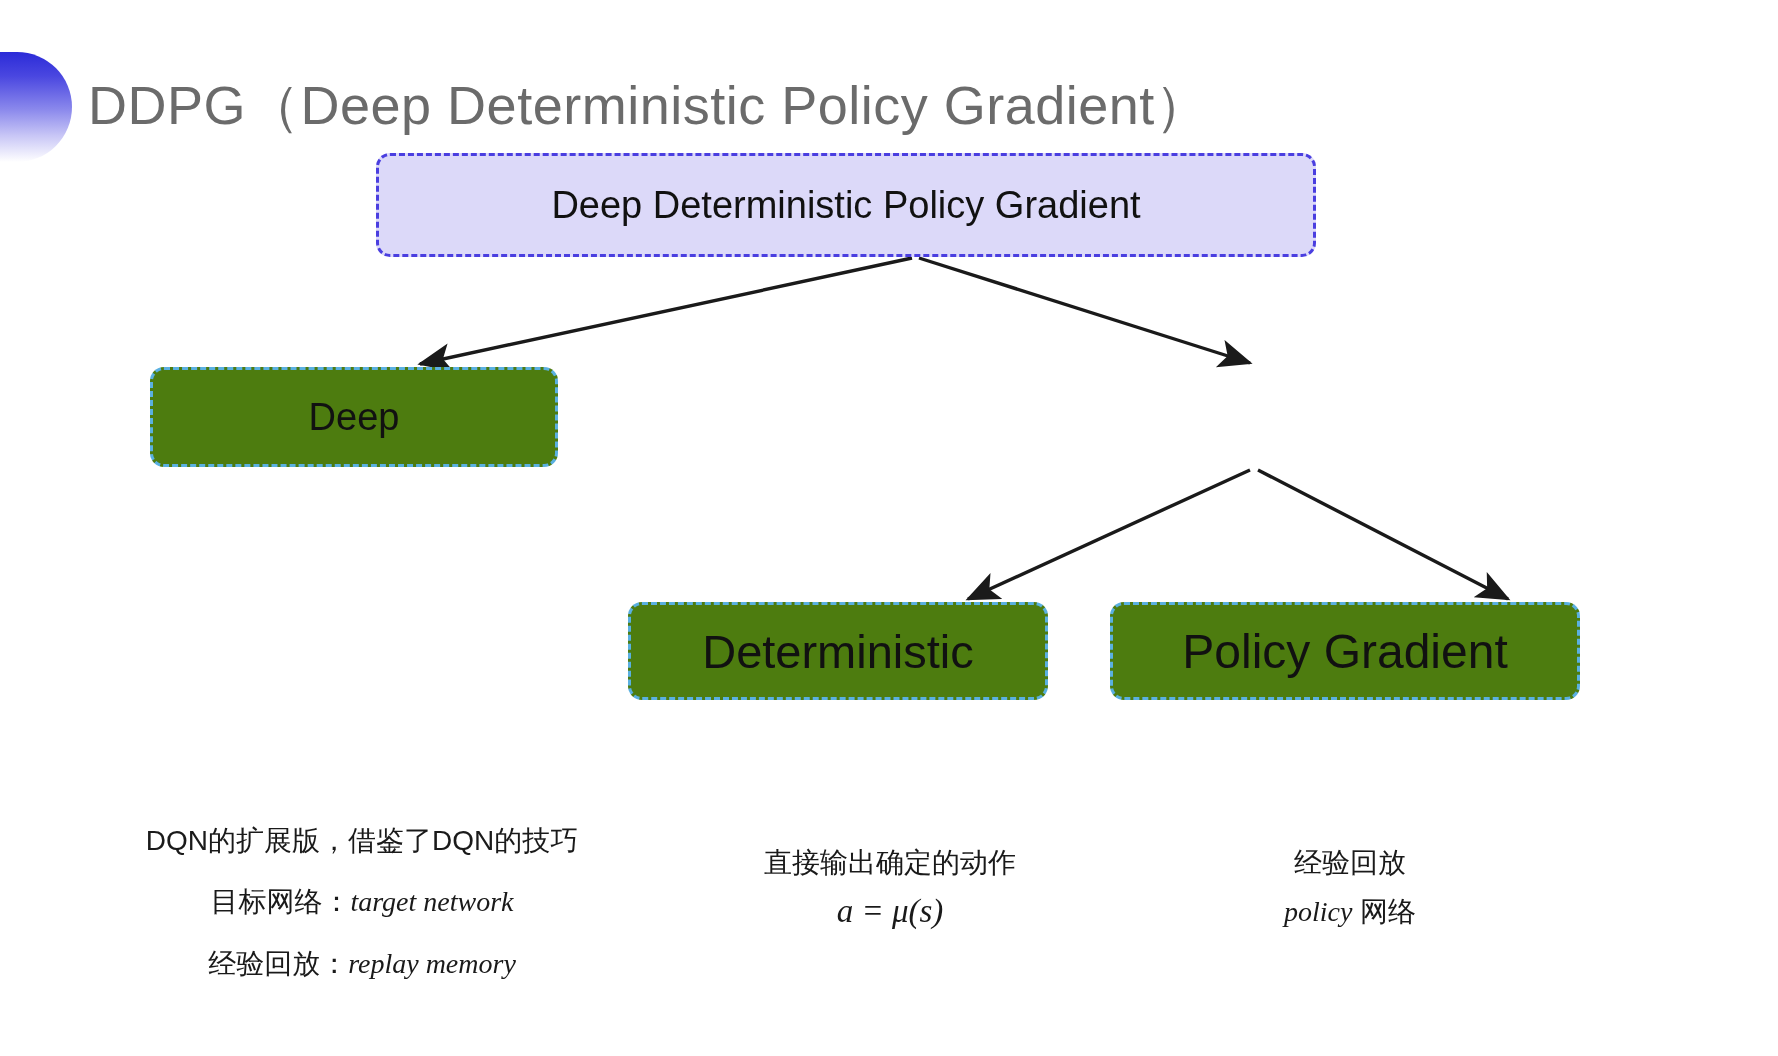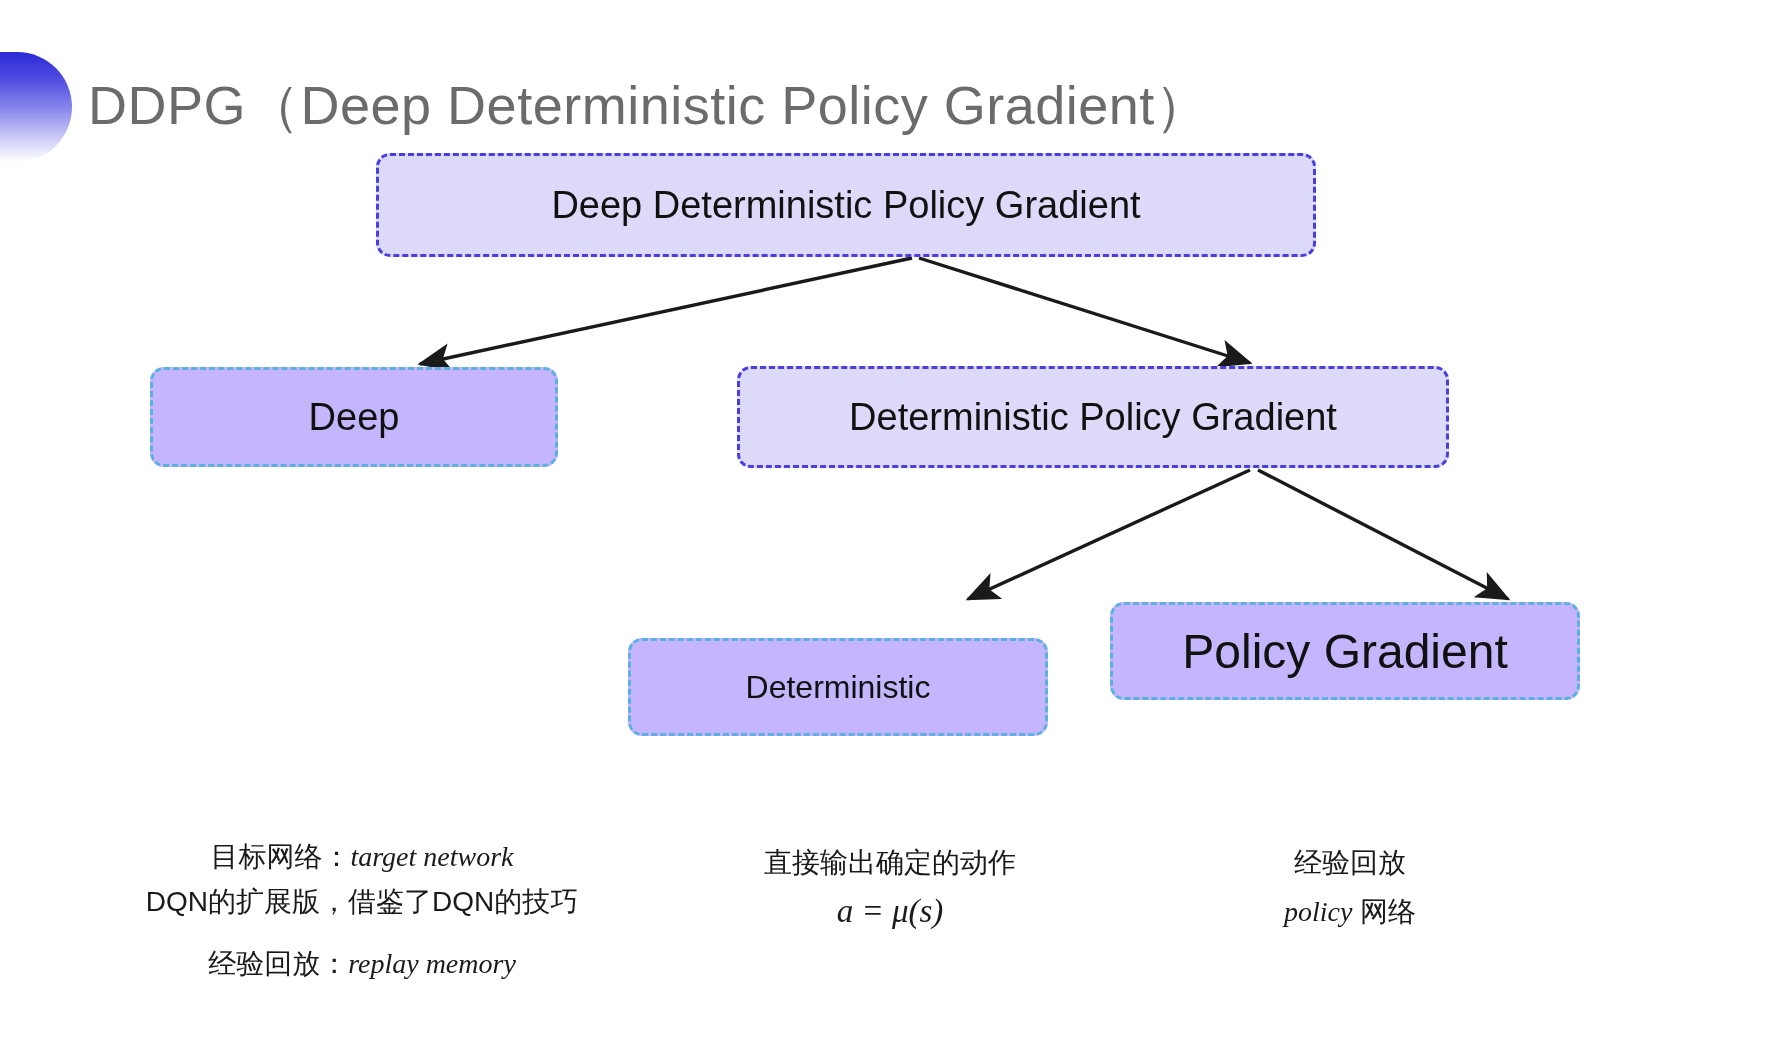--- a/index.html
+++ b/index.html
@@ -50,21 +50,21 @@
     border-radius: 14px;
     color: #111111;
     text-align: center;
     white-space: nowrap;
   }
   .node.purple {
     background: #dcd9f9;
     border: 3px dashed #4a3ee0;
   }
   .node.cyan {
-    background: #c4b5fd;
+    background: #4d7c0f;
     border: 3px dashed #5ab0e0;
   }
 
   #node-root {
     left: 376px; top: 153px;
     width: 940px; height: 104px;
     font-size: 38px;
   }
   #node-deep {
     left: 150px; top: 367px;
@@ -72,22 +72,21 @@
     font-size: 38px;
   }
   #node-dpg {
     left: 737px; top: 366px;
     width: 712px; height: 102px;
     font-size: 38px;
   }
   #node-deterministic {
     left: 628px; top: 602px;
     width: 420px; height: 98px;
-    font-size: 32px;
-    margin-top: 36px;
+    font-size: 47px;
   }
   #node-policy-gradient {
     left: 1110px; top: 602px;
     width: 470px; height: 98px;
     font-size: 48px;
   }
 
   
   #arrows {
     position: absolute;
@@ -158,29 +157,28 @@
       <line x1="919" y1="258" x2="1250" y2="363"></line>
       <line x1="1250" y1="470" x2="968" y2="599"></line>
       <line x1="1258" y1="470" x2="1508" y2="599"></line>
     </g>
   </svg>
 
   <div id="node-root" class="node purple">Deep Deterministic Policy Gradient</div>
 
   <div id="node-deep" class="node cyan">Deep</div>
 
-  <div id="node-dpg" class="node purple">Deterministic Policy Gradient</div>
 
   <div id="node-deterministic" class="node cyan">Deterministic</div>
 
   <div id="node-policy-gradient" class="node cyan">Policy Gradient</div>
 
   <div id="anno-left" class="annotation">
+    <div class="line l1">DQN的扩展版，借鉴了DQN的技巧</div>
     <div class="line l2"><span>目标网络：</span><span class="serif-italic">target network</span></div>
-    <div class="line l1">DQN的扩展版，借鉴了DQN的技巧</div>
     <div class="line l3"><span>经验回放：</span><span class="serif-italic">replay memory</span></div>
   </div>
 
   <div id="anno-middle" class="annotation">
     <div class="line l1">直接输出确定的动作</div>
     <div class="line l2 math">a = μ(s)</div>
   </div>
 
   <div id="anno-right" class="annotation">
     <div class="line l1">经验回放</div>

